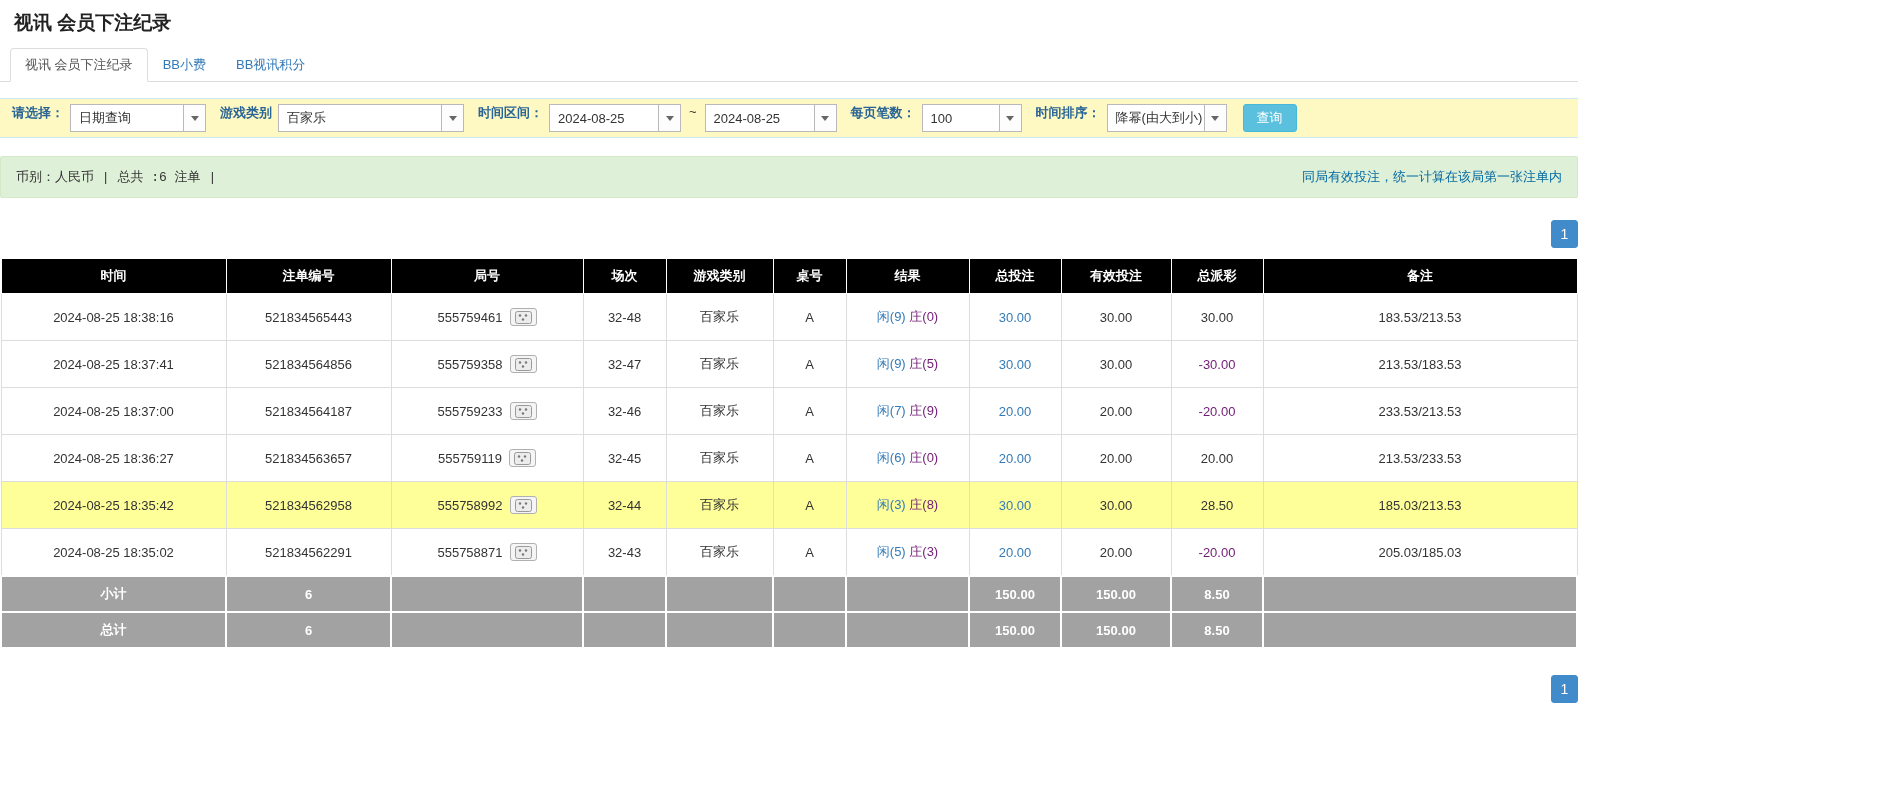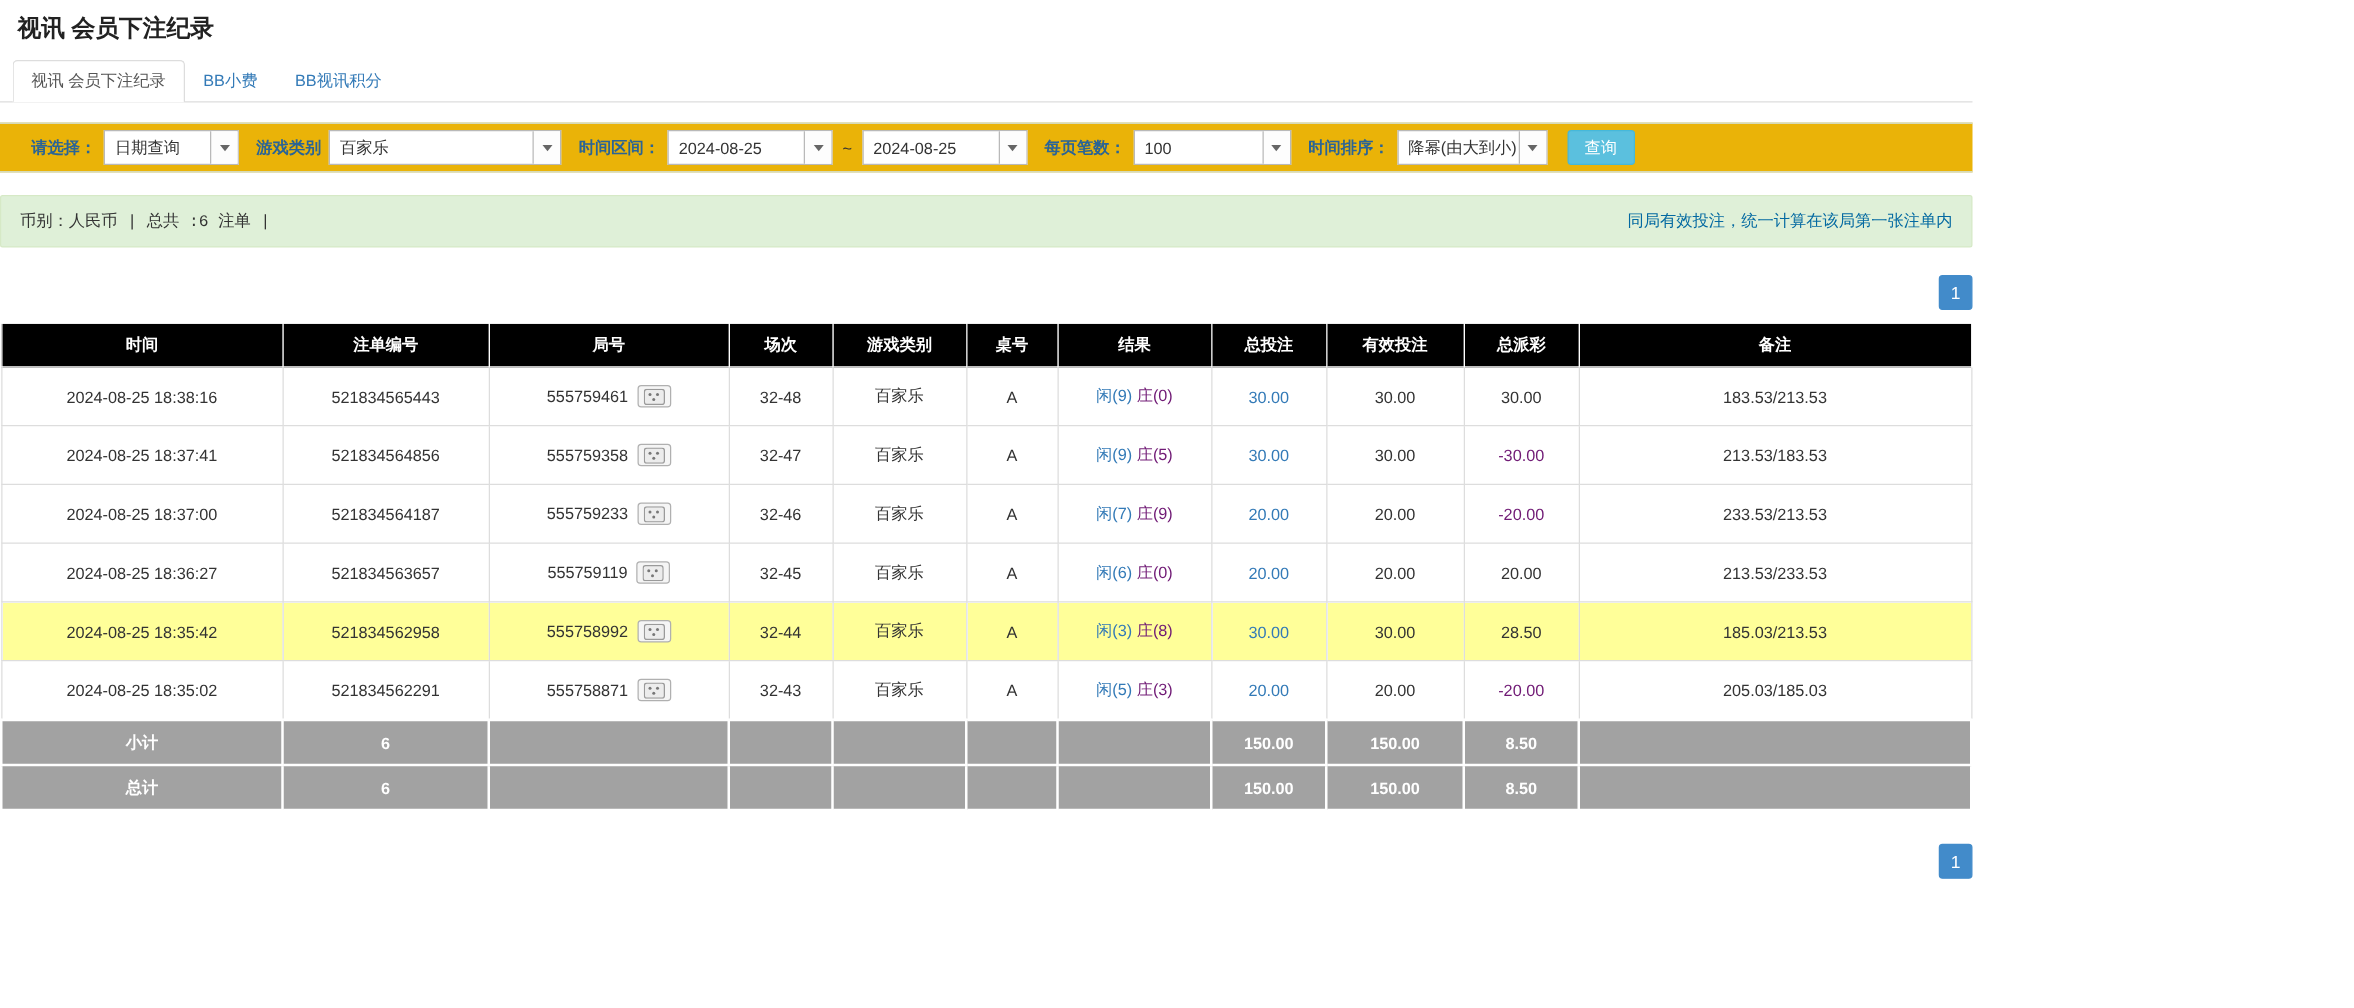--- a/index.html
+++ b/index.html
@@ -41,27 +41,26 @@
     background: #fff;
     border-color: #ddd;
     border-bottom-color: #fff;
     border-radius: 4px 4px 0 0;
     color: #555;
   }
 
   
   .filter-bar {
     margin-top: 16px;
-    background: #eab308;
+    background: #fef9c3;
     border-top: 1px solid #cfe7f2;
     border-bottom: 1px solid #cfe7f2;
-    padding: 5px 25px;
+    padding: 5px 12px;
     height: 40px;
     display: flex;
-    align-items: center;
     gap: 6px;
     font-size: 13px;
   }
   .flabel {
     color: #2a6496;
     font-weight: bold;
     white-space: nowrap;
     margin-left: 8px;
   }
   .flabel.first { margin-left: 0; }
@@ -204,21 +203,21 @@
   <div class="page-title">视讯 会员下注纪录</div>
 
   <div class="tabs">
     <div class="tab active">视讯 会员下注纪录</div>
     <div class="tab">BB小费</div>
     <div class="tab">BB视讯积分</div>
   </div>
 
   <div class="filter-bar">
     <span class="flabel first">请选择：</span>
-    <span class="combo" style="width:108px">
+    <span class="combo" style="width:136px">
       <span class="combo-text">日期查询</span>
       <span class="combo-caret"></span>
     </span>
 
     <span class="flabel">游戏类别</span>
     <span class="combo" style="width:186px">
       <span class="combo-text">百家乐</span>
       <span class="combo-caret"></span>
     </span>
 
@@ -227,21 +226,21 @@
       <span class="combo-text">2024-08-25</span>
       <span class="combo-caret"></span>
     </span>
     <span class="tilde">~</span>
     <span class="combo" style="width:132px">
       <span class="combo-text">2024-08-25</span>
       <span class="combo-caret"></span>
     </span>
 
     <span class="flabel">每页笔数：</span>
-    <span class="combo" style="width:126px">
+    <span class="combo" style="width:100px">
       <span class="combo-text">100</span>
       <span class="combo-caret"></span>
     </span>
 
     <span class="flabel">时间排序：</span>
     <span class="combo" style="width:120px">
       <span class="combo-text">降幂(由大到小)</span>
       <span class="combo-caret"></span>
     </span>
 

